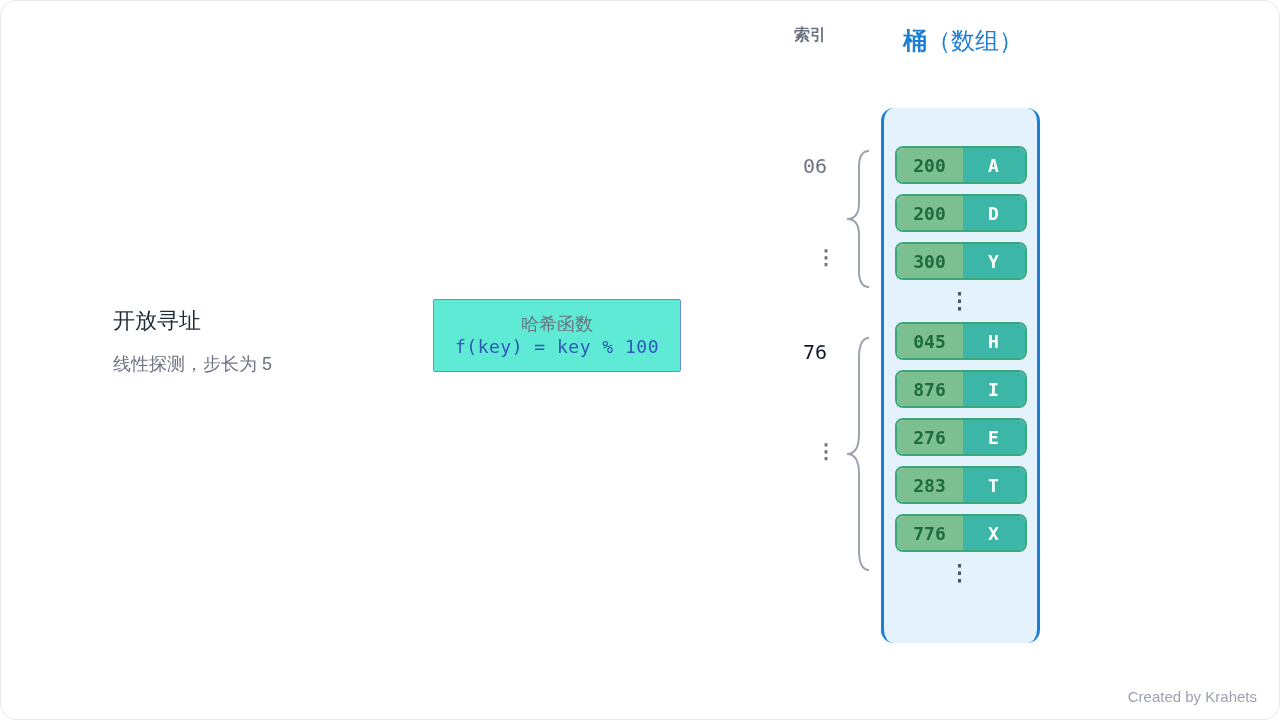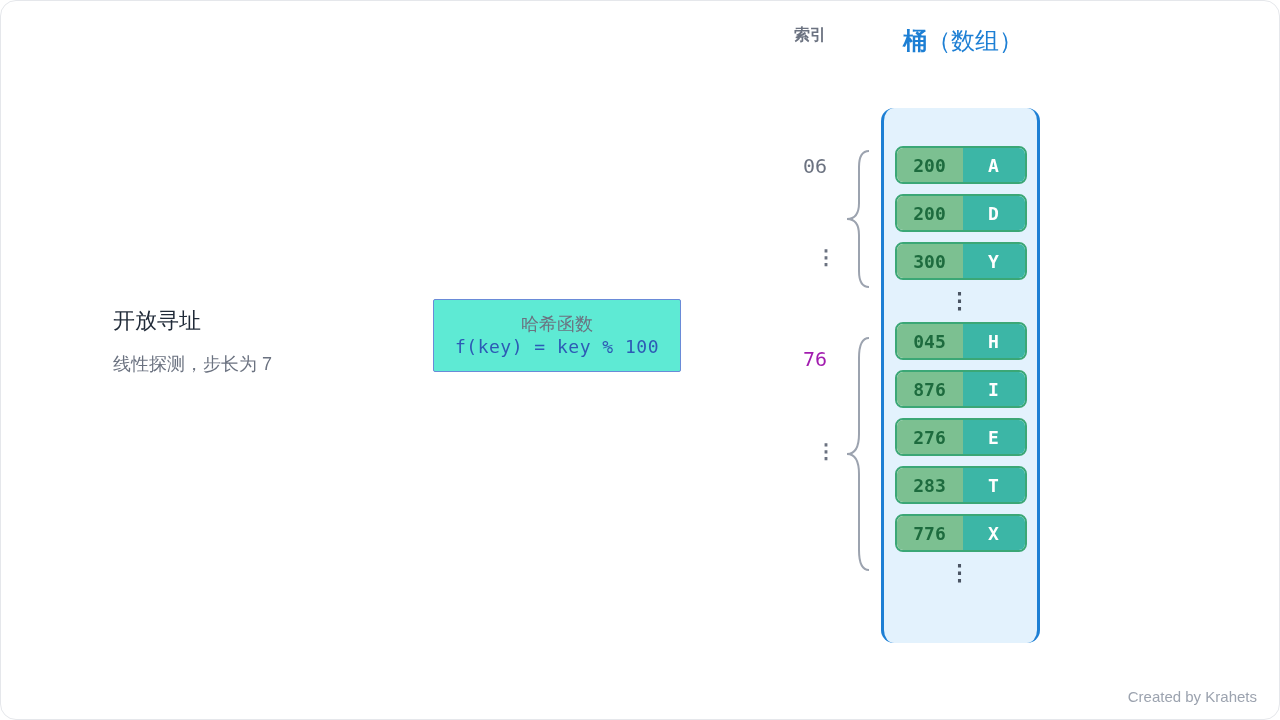--- a/index.html
+++ b/index.html
@@ -99,40 +99,40 @@
   .vdots-in-box {
     text-align: center;
     font-size: 22px; font-weight: 700; color: #4b5563;
     margin: -2px 0 6px;
     letter-spacing: 2px;
   }
   .group2 { margin-top: 8px; }
 
   
   .idx-00 { position: absolute; left: 802px; top: 153px; font-size: 20px; color: #6b7280; }
-  .idx-76 { position: absolute; left: 802px; top: 339px; font-size: 20px; color: #a21caf; margin-top: 7px; }
+  .idx-76 { position: absolute; left: 802px; top: 339px; font-size: 20px; color: #0f172a; }
   .vdots-left1 { position: absolute; left: 815px; top: 244px; font-size: 20px; font-weight: 700; color: #6b7280; }
   .vdots-left2 { position: absolute; left: 815px; top: 438px; font-size: 20px; font-weight: 700; color: #6b7280; }
 
   
   .brace { position: absolute; stroke: #9ca3af; stroke-width: 2; fill: none; }
 
   
   .credit {
     position: absolute;
     right: 22px; bottom: 14px;
     font-size: 15px; color: #9ca3af;
   }
 </style>
 </head>
 <body>
 
 <div class="left-block">
   <div class="left-title">开放寻址</div>
-  <div class="left-sub">线性探测，步长为 7</div>
+  <div class="left-sub">线性探测，步长为 5</div>
 </div>
 
 <div class="hash-card">
   <div class="hash-title">哈希函数</div>
   <div class="hash-formula mono">f(key) = key % 100</div>
 </div>
 
 <div class="col-index-header">索引</div>
 <div class="col-bucket-header">
   <span>桶</span><span class="col-bucket-sub">（数组）</span>

